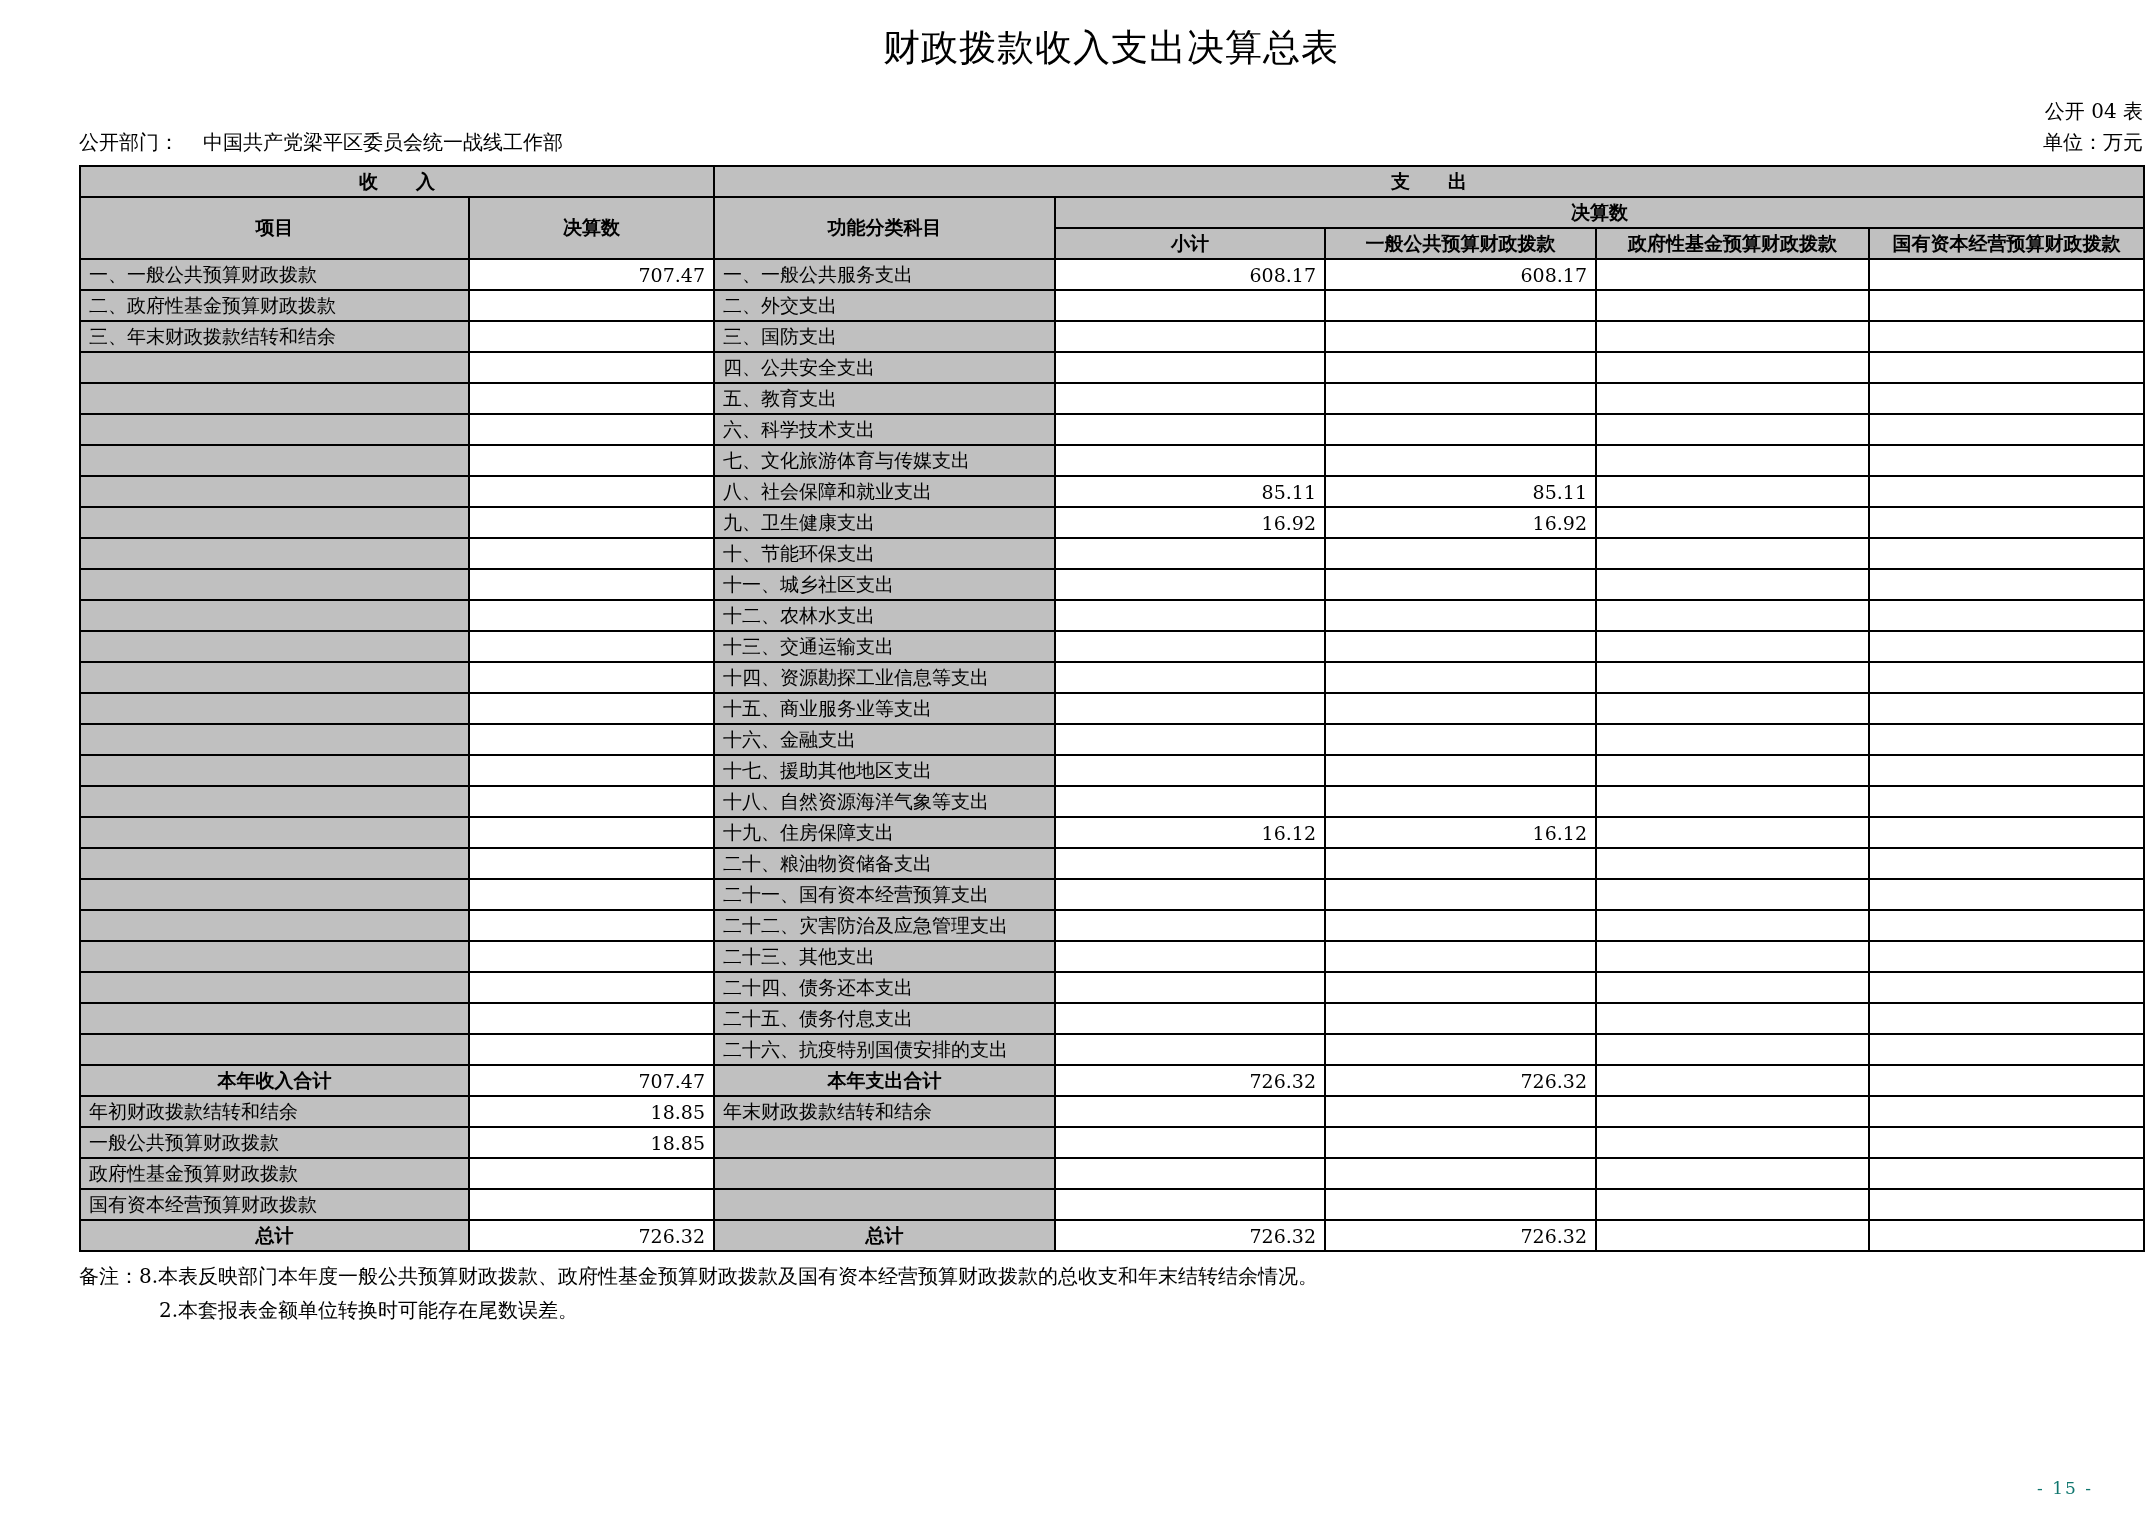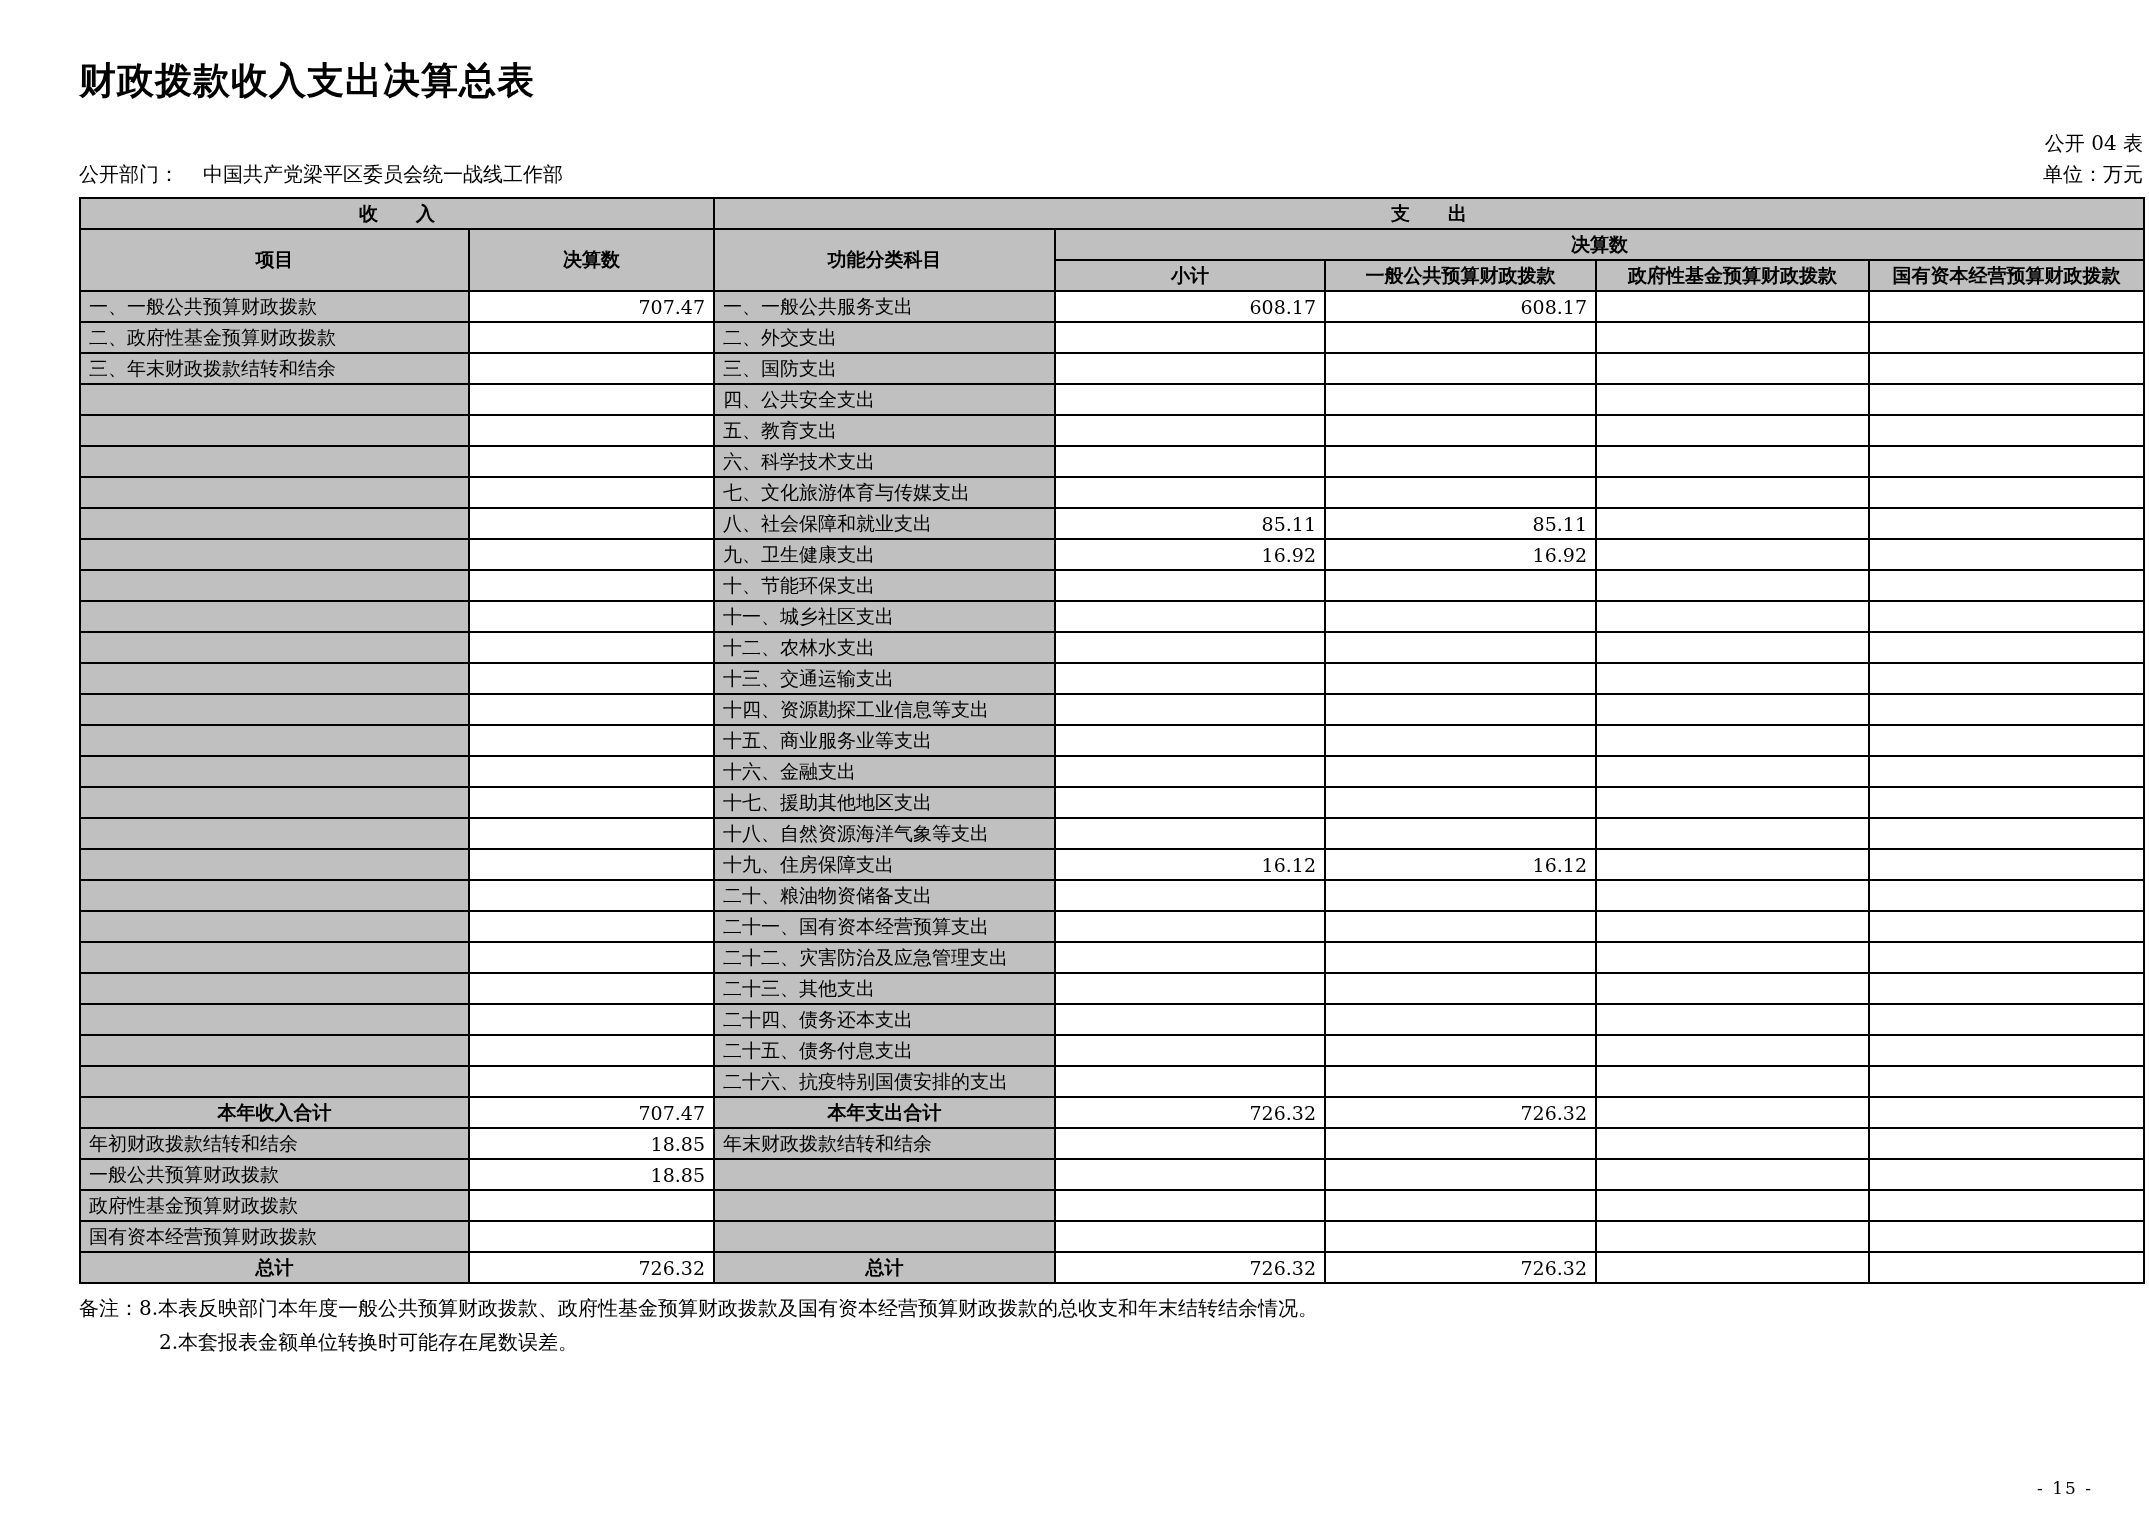--- a/index.html
+++ b/index.html
@@ -6,22 +6,23 @@
   .page{
     position:relative;
     width:2149px;height:1520px;
     background:#fff;
     font-family:"DejaVu Serif","Liberation Serif",serif;
     color:#000;
     overflow:hidden;
   }
   .content{position:absolute;left:79px;top:0;width:2064px;}
   .title{
-    margin:0;padding-top:56px;
-    font-size:37px;font-weight:bold;
+    margin:0;padding-top:24px;
+    text-align:center;
+    font-size:37px;font-weight:normal;
     letter-spacing:1px;
     line-height:48px;
   }
   .meta-right{margin-top:26px;text-align:right;font-size:20px;line-height:26px;}
   .meta-row{
     margin-top:5px;
     display:flex;justify-content:space-between;align-items:flex-end;
     font-size:20px;line-height:26px;
   }
   .dept-name{margin-left:24px;}
@@ -50,21 +51,21 @@
   th.sec{font-size:21px;height:29px;}
   th.sub{font-size:19px;height:34px;}
   td.lbl{background:#c0c0c0;text-align:left;}
   td.val{background:#fff;text-align:right;}
   td.total{text-align:center;font-weight:bold;}
   td.indent{padding-left:42px;}
   .notes{margin-top:7px;font-size:20px;line-height:34px;}
   .note-line2{margin-left:80px;}
   .pagenum{
     position:absolute;right:56px;bottom:22px;
-    font-size:17px;color:#000000;letter-spacing:2px;
+    font-size:17px;color:#0f766e;letter-spacing:2px;
   }
 </style>
 </head>
 <body>
 
 <div class="page">
   <div class="content">
 
     <h1 class="title">财政拨款收入支出决算总表</h1>
 

